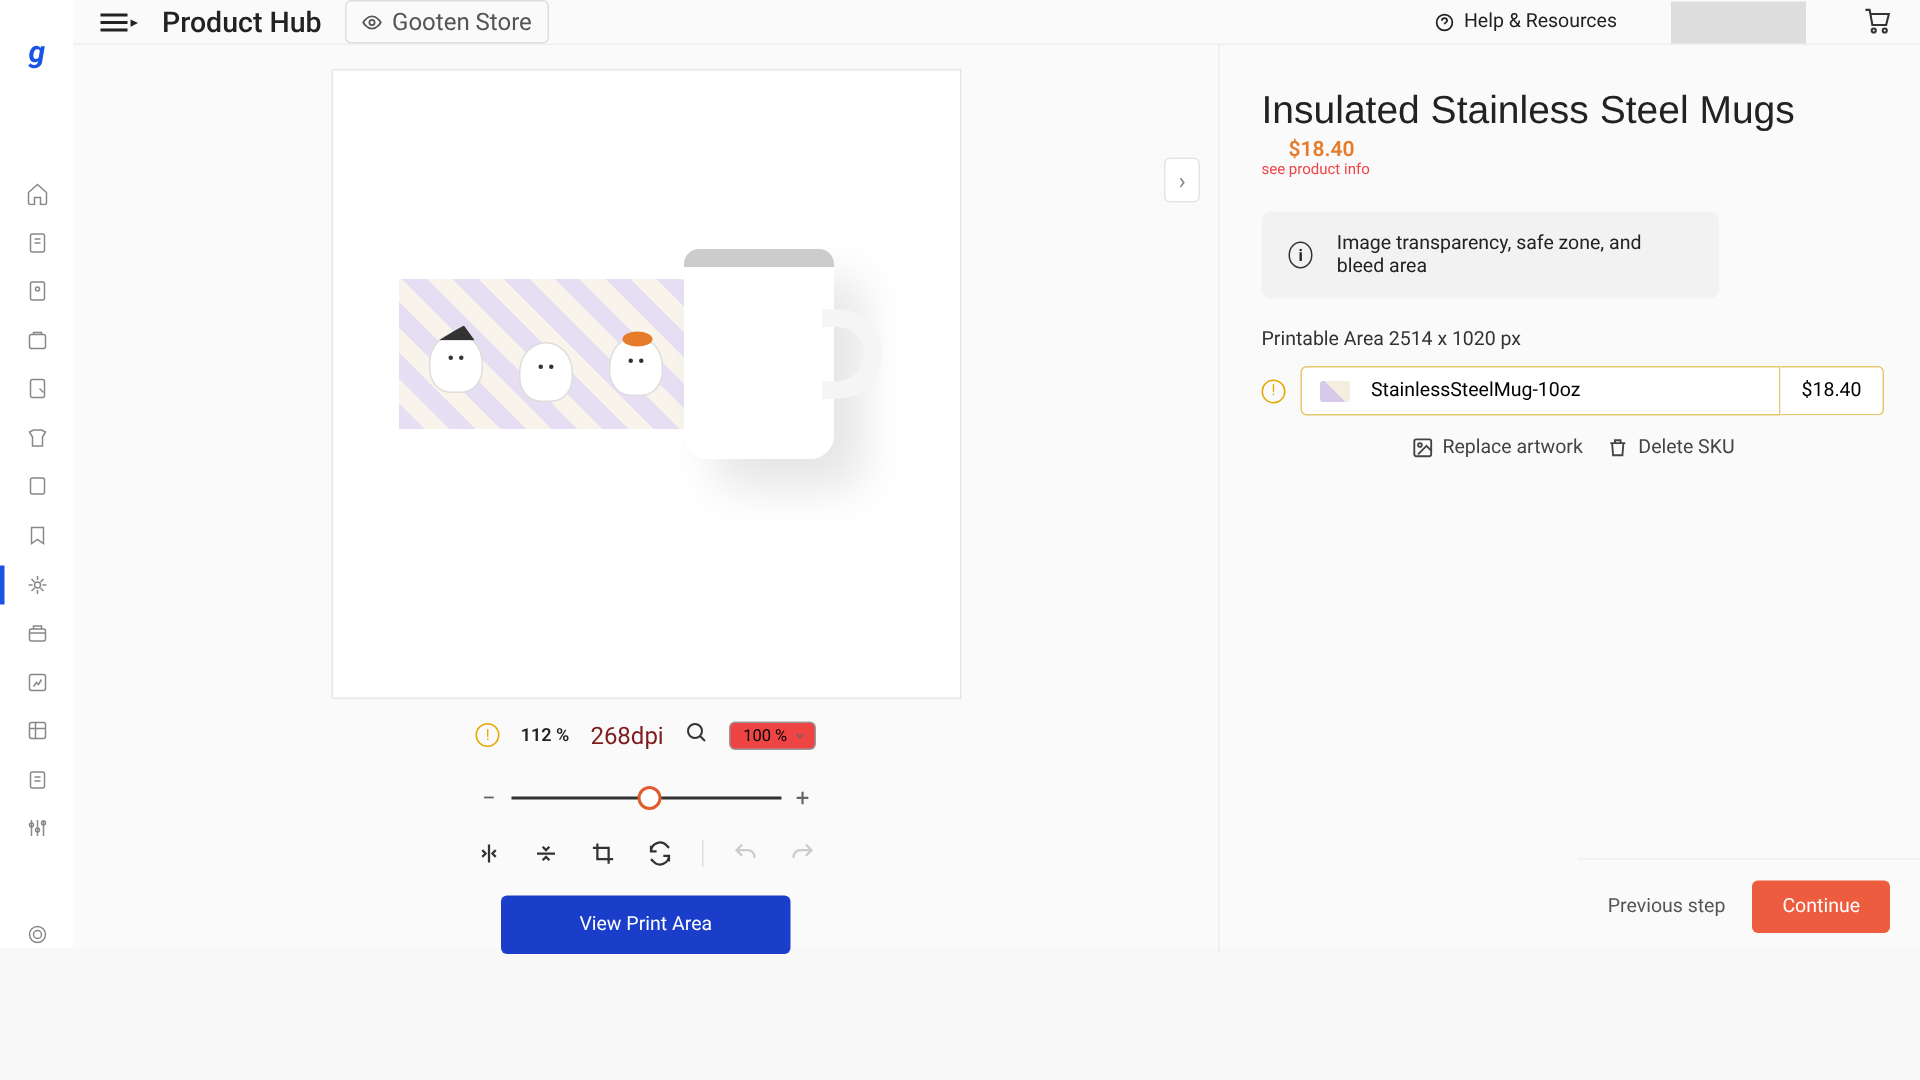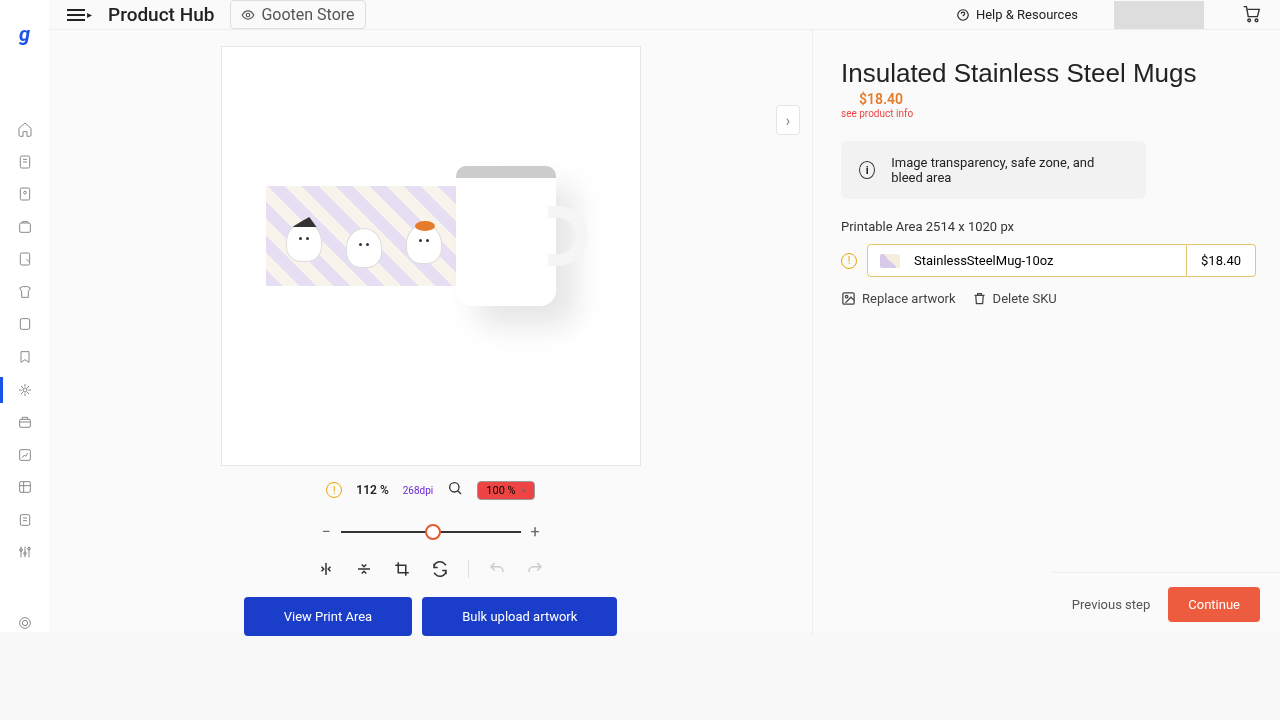--- a/index.html
+++ b/index.html
@@ -44,51 +44,51 @@
 .ghost2 { left: 80px; top: 62px; }
 .ghost3 { left: 140px; top: 58px; }
 .ghost3 .hat { position: absolute; top: -4px; left: 8px; width: 20px; height: 10px; background: #e67b2a; border-radius: 50%; }
 .ghost4 { left: 200px; top: 62px; }
 .mug-body { position: absolute; right: 40px; top: 0; width: 100px; height: 140px; background: linear-gradient(#ccc 0 12px, #fff 12px 100%); border-radius: 10px 10px 16px 16px; box-shadow: 20px 20px 30px rgba(0,0,0,0.1); }
 .mug-handle { position: absolute; right: 8px; top: 40px; width: 40px; height: 60px; border: 12px solid #f5f5f5; border-left: none; border-radius: 0 30px 30px 0; }
 
 .stats-row { display: flex; align-items: center; gap: 14px; margin-top: 14px; }
 .warn-circle { width: 16px; height: 16px; border: 1.5px solid #e6a800; border-radius: 50%; display: flex; align-items: center; justify-content: center; color: #e6a800; font-size: 10px; }
 .pct { font-size: 12px; font-weight: 600; color: #222; }
-.dpi { font-size: 10px; color: #6d28d9; }
+.dpi { font-size: 16px; color: #7f1d1d; }
 .zoom-icon { color: #555; }
 .zoom-select { border: 1px solid #999; border-radius: 4px; padding: 2px 18px 2px 8px; font-size: 11px; position: relative; background: #ef4444; cursor: pointer; }
 .zoom-select::after { content: "⌄"; position: absolute; right: 5px; top: 0; color: #666; }
 
 .slider-row { display: flex; align-items: center; gap: 10px; margin-top: 22px; }
 .slider-minus, .slider-plus { font-size: 16px; color: #666; cursor: pointer; }
 .slider-track { width: 180px; height: 2px; background: #333; position: relative; }
 .slider-thumb { position: absolute; left: 84px; top: -7px; width: 16px; height: 16px; border: 2px solid #e25b2f; background: #fff; border-radius: 50%; cursor: pointer; }
 
 .tool-row { display: flex; align-items: center; gap: 18px; margin-top: 18px; }
 .tool { width: 20px; height: 20px; display: flex; align-items: center; justify-content: center; color: #333; cursor: pointer; }
 .tool.disabled { color: #ccc; }
 .tool-div { width: 1px; height: 18px; background: #ddd; }
 
 .btn-row { display: flex; gap: 10px; margin-top: 18px; }
-.blue-btn { background: #1a3ec9; color: #fff; border: none; padding: 12px 40px; border-radius: 4px; font-size: 13px; cursor: pointer; }
+.blue-btn { background: #1a3ec9; color: #fff; border: none; padding: 12px 52px; border-radius: 4px; font-size: 13px; cursor: pointer; }
 
 .right-panel { flex: 1; border-left: 1px solid #eee; padding: 28px 24px 0 28px; position: relative; }
 .prod-title { font-family: Liberation Sans, sans-serif; font-size: 26px; color: #222; display: inline; }
 .prod-price { color: #e67b2a; font-size: 14px; font-weight: 600; margin-left: 18px; }
 .info-link { color: #ef4444; font-size: 10px; display: block; cursor: pointer; }
 .info-card { background: #f2f2f2; border-radius: 6px; padding: 14px 18px; display: flex; align-items: center; gap: 16px; margin-top: 22px; font-size: 13px; color: #222; width: 305px; }
 .info-card .i { width: 18px; height: 18px; border: 1.5px solid #333; border-radius: 50%; display: flex; align-items: center; justify-content: center; font-size: 11px; font-weight: bold; }
 .printable { font-size: 13px; color: #333; margin-top: 20px; }
 .sku-row { display: flex; align-items: center; margin-top: 10px; }
 .sku-warn { width: 16px; height: 16px; border: 1.5px solid #e6a800; border-radius: 50%; display: flex; align-items: center; justify-content: center; color: #e6a800; font-size: 10px; margin-right: 10px; }
 .sku-box { flex: 1; border: 1px solid #e6c86a; border-radius: 4px 0 0 4px; padding: 8px 12px; display: flex; align-items: center; gap: 14px; font-size: 13px; background: #fff; }
 .sku-thumb { width: 20px; height: 14px; background: linear-gradient(45deg,#d7c9ea 50%,#f5eede 50%); border-radius: 2px; }
 .sku-price { border: 1px solid #e6c86a; border-left: none; border-radius: 0 4px 4px 0; padding: 8px 14px; font-size: 13px; background: #fff; }
-.action-row { display: flex; gap: 16px; justify-content: flex-start; margin-top: 14px; }
+.action-row { display: flex; gap: 16px; justify-content: center; margin-top: 14px; }
 .action-link { display: flex; align-items: center; gap: 6px; font-size: 13px; color: #444; cursor: pointer; }
 
 .footer-bar { position: absolute; bottom: 0; right: 0; border-top: 1px solid #eee; padding: 14px 20px; display: flex; gap: 18px; align-items: center; }
 .prev-link { font-size: 13px; color: #555; cursor: pointer; }
 .continue-btn { background: #ee5c3f; color: #fff; border: none; padding: 10px 20px; border-radius: 4px; font-size: 13px; cursor: pointer; }
 </style>
 </head>
 <body>
 
 <div class="app">
@@ -294,21 +294,20 @@
             </div>
           <div class="tool disabled">
               <svg width="18" height="18" viewBox="0 0 24 24" fill="none" stroke="#ccc" stroke-width="2">
                 <path d="M15 14l5-5-5-5M20 9H10a6 6 0 00-6 6v1"></path>
               </svg>
             </div>
         </div>
 
         <div class="btn-row">
           <button class="blue-btn">View Print Area</button>
-          <button class="blue-btn">Bulk upload artwork</button>
         </div>
       </div>
 
       <div class="right-panel">
         <div>
           <span class="prod-title">Insulated Stainless Steel Mugs</span>
           <span class="prod-price">$18.40</span>
         </div>
         <a class="info-link">see product info</a>
         <div class="info-card">

